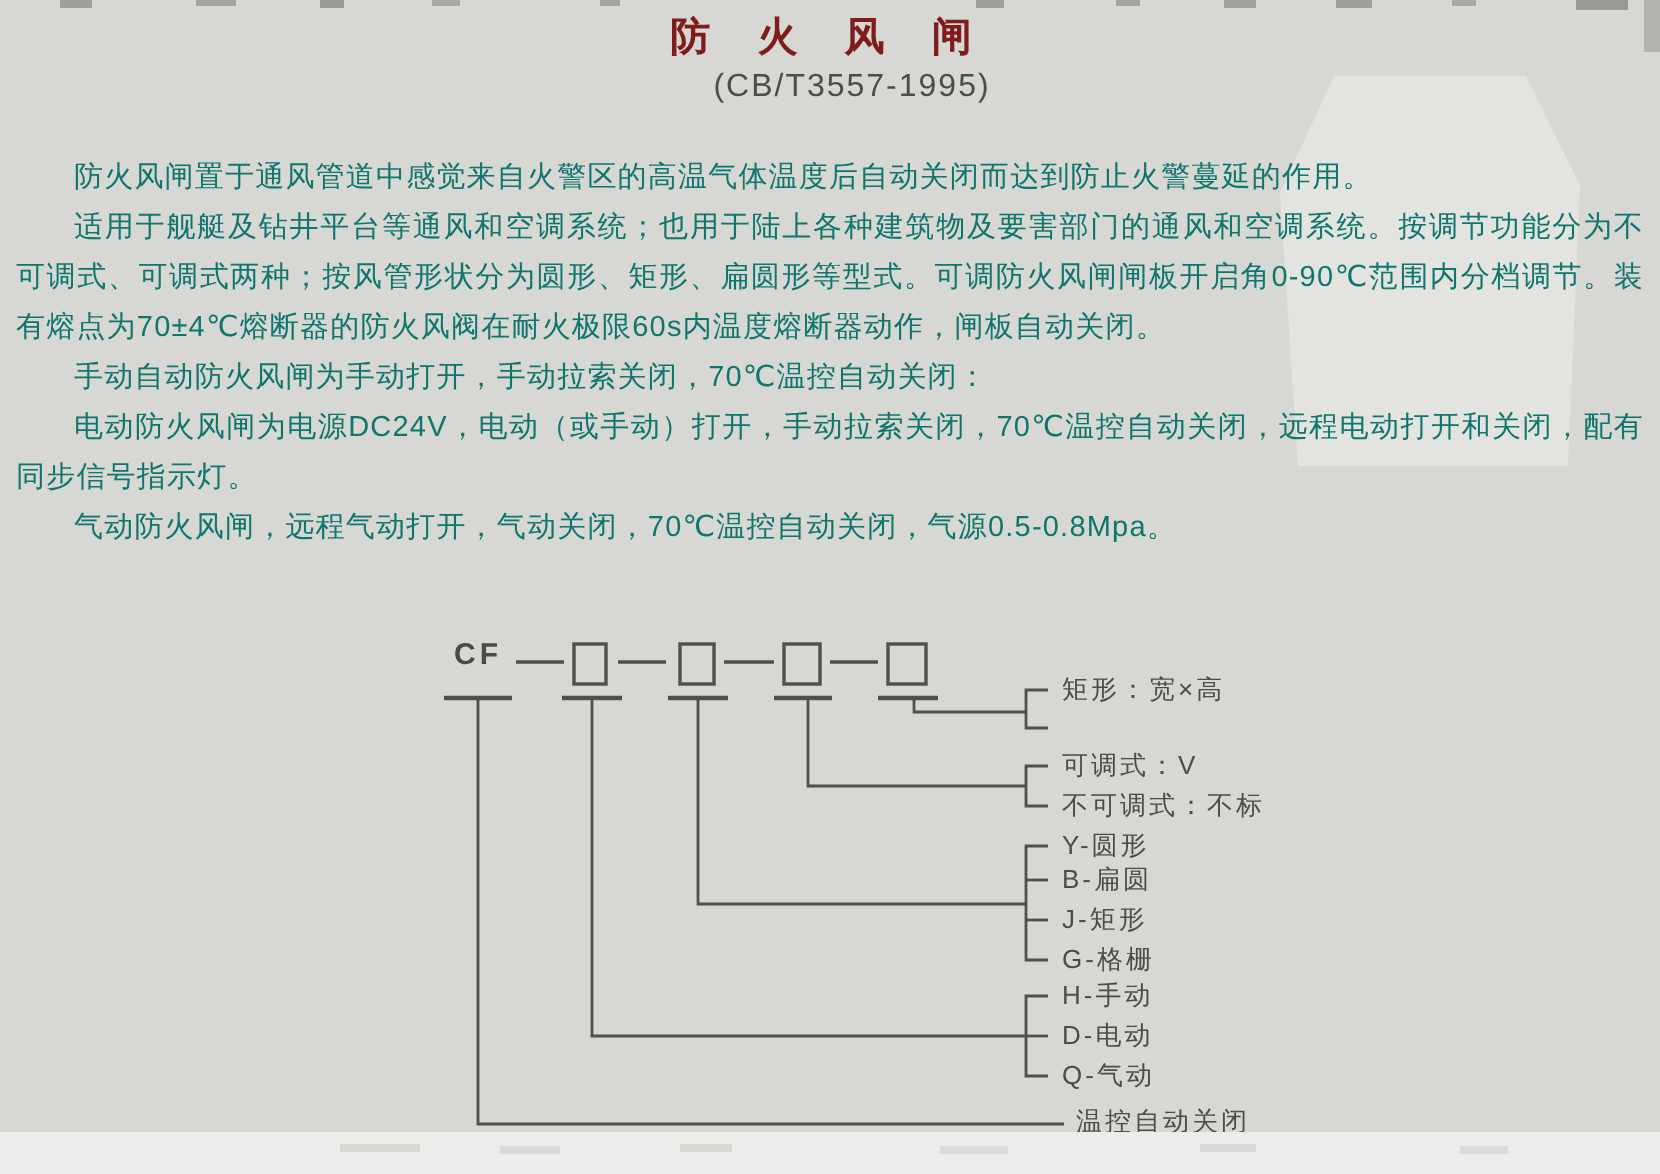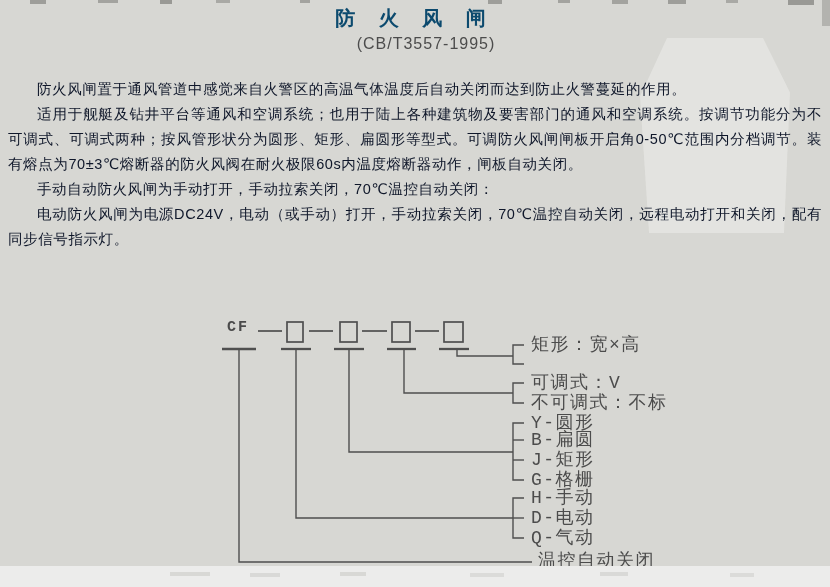--- a/index.html
+++ b/index.html
@@ -19,42 +19,42 @@
   }
   .noise i{position:absolute;background:#70706c;display:block;}
   .bottom-strip{
     position:absolute;left:0;top:566px;width:830px;height:21px;
     background:#ececeb;
   }
   .bottom-strip i{position:absolute;background:#c3c3bf;display:block;height:4px;}
   
   .title{
     position:absolute;top:5px;left:0;width:100%;text-align:center;
-    font-size:20px;font-weight:bold;letter-spacing:9px;color:#0c4a6e;
+    font-size:20px;font-weight:bold;letter-spacing:9px;color:#7f1d1d;
   }
   .std{
     position:absolute;top:35px;left:0;width:100%;text-align:center;
     font-size:16px;letter-spacing:1px;color:#4c4c4c;margin-left:11px;
   }
   
   .body-text{
     position:absolute;left:8px;top:77px;width:814px;
-    font-size:14.5px;line-height:25px;letter-spacing:0.6px;color:#0f172a;
+    font-size:14.5px;line-height:25px;letter-spacing:0.6px;color:#0f766e;
     text-align:justify;text-justify:inter-character;
   }
   .body-text p{margin:0;text-indent:2em;}
   
-  .diagram{position:absolute;left:0;top:312px;width:830px;height:265px;font-family:Liberation Mono, monospace;}
+  .diagram{position:absolute;left:0;top:312px;width:830px;height:265px;}
   .diagram svg{position:absolute;left:0;top:0;}
   .cf{
     position:absolute;left:227px;top:7px;font-size:15px;letter-spacing:2px;
     color:#4a4a4a;font-weight:bold;
   }
   .lbl{
-    position:absolute;font-size:18px;letter-spacing:1.5px;color:#4c4c4c;
+    position:absolute;font-size:13px;letter-spacing:1.5px;color:#4c4c4c;
     line-height:16px;white-space:nowrap;
   }
 </style>
 </head>
 <body>
 
 <div class="page">
 
   <div class="noise">
     <i style="left:30px;top:0;width:16px;height:4px;opacity:.55"></i>
@@ -71,23 +71,24 @@
     <i style="left:822px;top:0;width:8px;height:26px;opacity:.35"></i>
   </div>
 
   <div class="ghost"></div>
 
   <div class="title">防 火 风 闸</div>
   <div class="std">(CB/T3557-1995)</div>
 
   <div class="body-text">
     <p>防火风闸置于通风管道中感觉来自火警区的高温气体温度后自动关闭而达到防止火警蔓延的作用。</p>
-    <p>适用于舰艇及钻井平台等通风和空调系统；也用于陆上各种建筑物及要害部门的通风和空调系统。按调节功能分为不可调式、可调式两种；按风管形状分为圆形、矩形、扁圆形等型式。可调防火风闸闸板开启角0-50℃范围内分档调节。装有熔点为70±3℃熔断器的防火风阀在耐火极限60s内温度熔断器动作，闸板自动关闭。</p>
+    <p>适用于舰艇及钻井平台等通风和空调系统；也用于陆上各种建筑物及要害部门的通风和空调系统。按调节功能分为不可调式、可调式两种；按风管形状分为圆形、矩形、扁圆形等型式。可调防火风闸闸板开启角0-90℃范围内分档调节。装有熔点为70±4℃熔断器的防火风阀在耐火极限60s内温度熔断器动作，闸板自动关闭。</p>
     <p>手动自动防火风闸为手动打开，手动拉索关闭，70℃温控自动关闭：</p>
     <p>电动防火风闸为电源DC24V，电动（或手动）打开，手动拉索关闭，70℃温控自动关闭，远程电动打开和关闭，配有同步信号指示灯。</p>
+    <p>气动防火风闸，远程气动打开，气动关闭，70℃温控自动关闭，气源0.5-0.8Mpa。</p>
   </div>
 
   <div class="diagram">
     <svg width="830" height="265" viewBox="0 0 830 265" stroke="#4f4f4f" fill="none" stroke-width="1.4">
 
       <line x1="258" y1="19" x2="282" y2="19" stroke-width="1.7"></line>
       <line x1="309" y1="19" x2="333" y2="19" stroke-width="1.7"></line>
       <line x1="362" y1="19" x2="387" y2="19" stroke-width="1.7"></line>
       <line x1="415" y1="19" x2="439" y2="19" stroke-width="1.7"></line>
 

